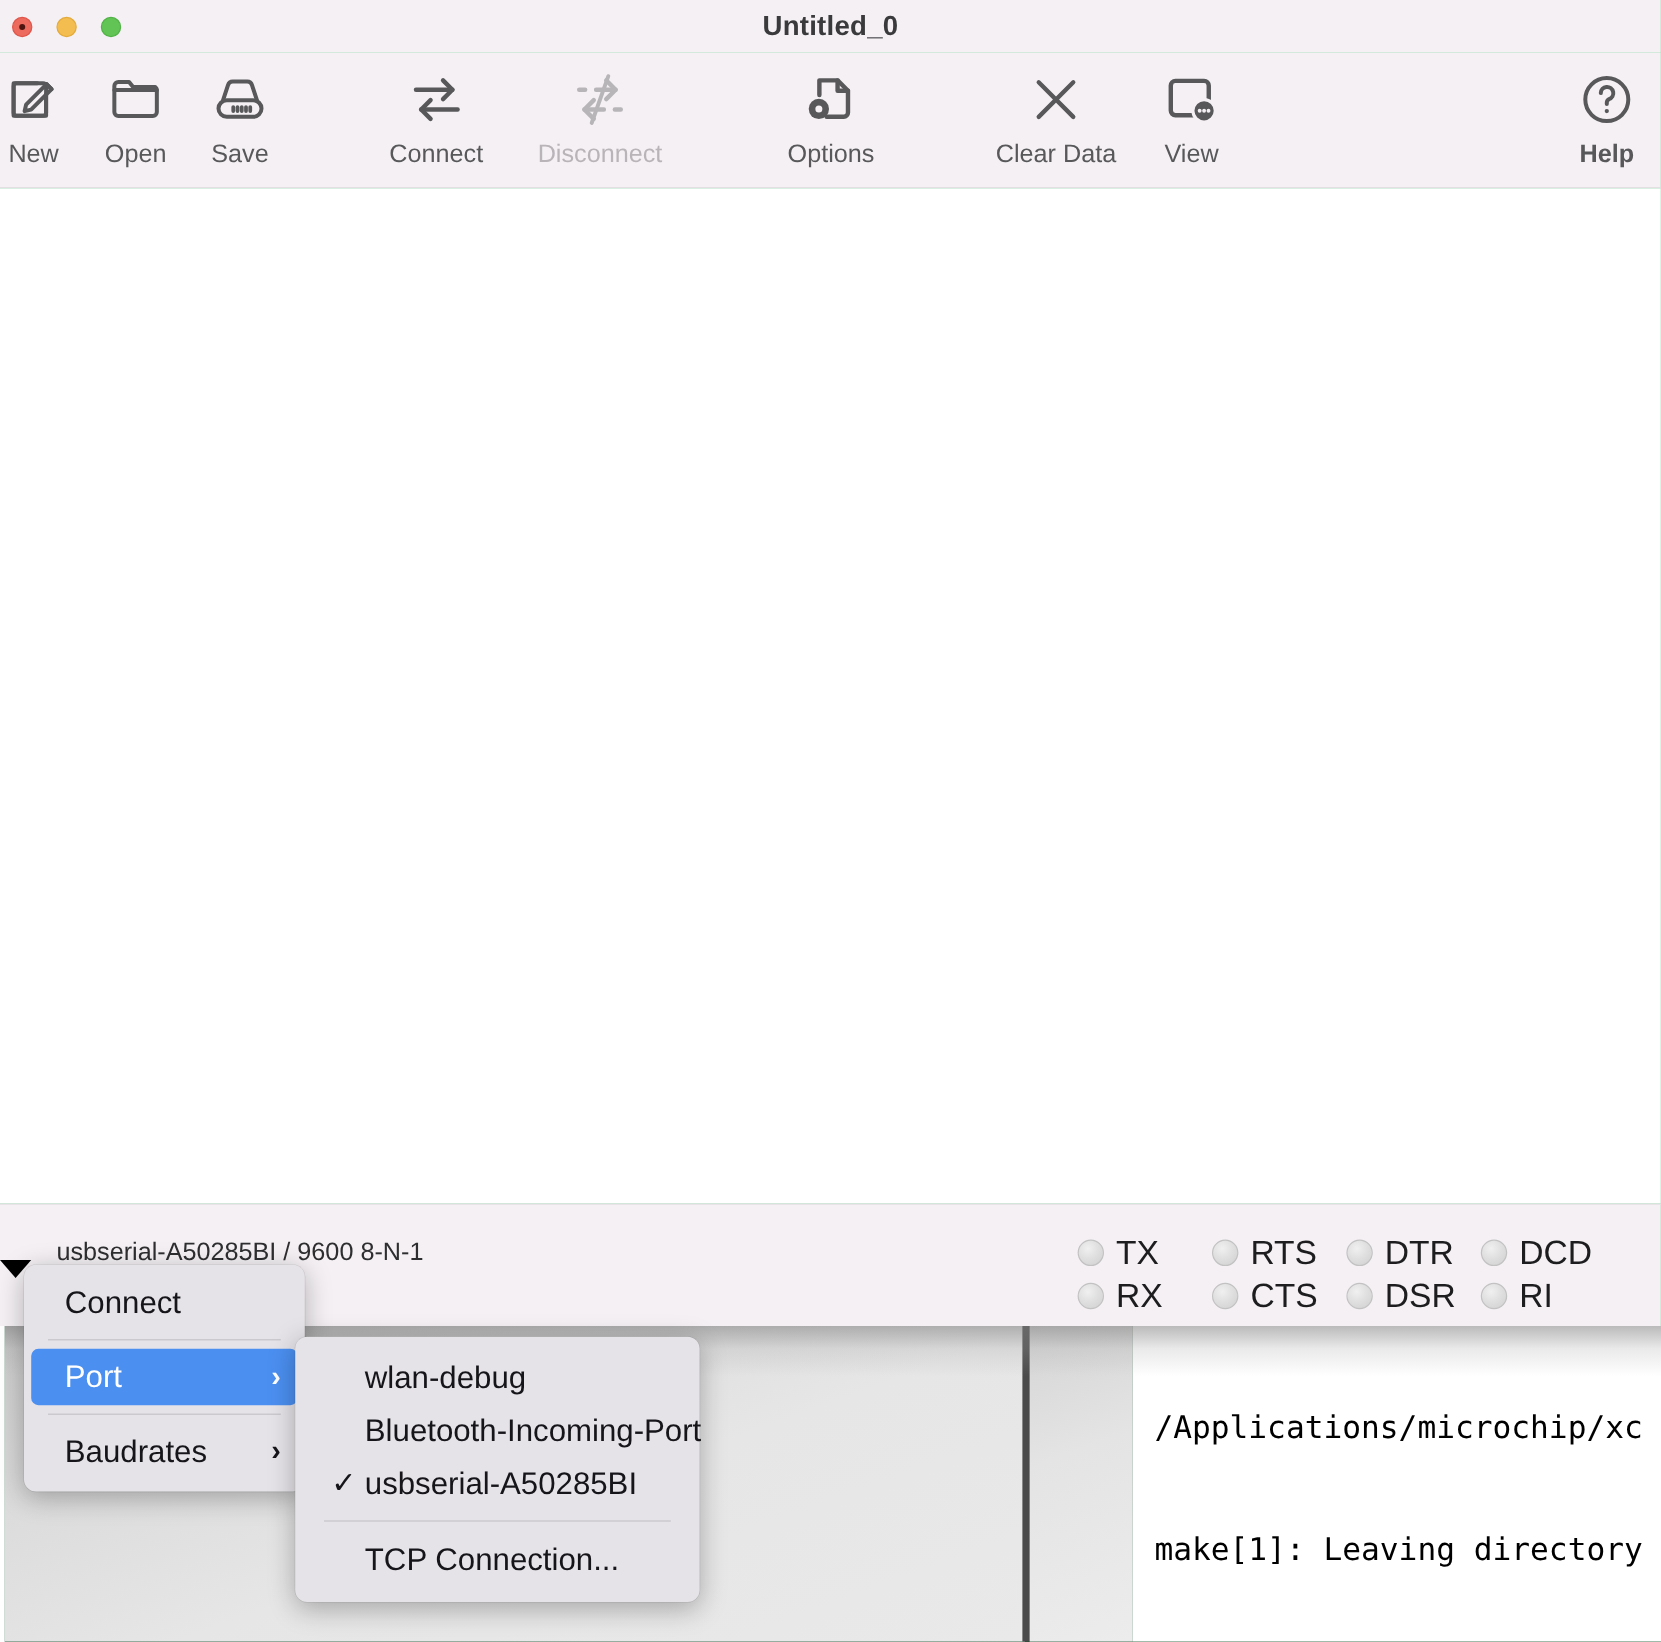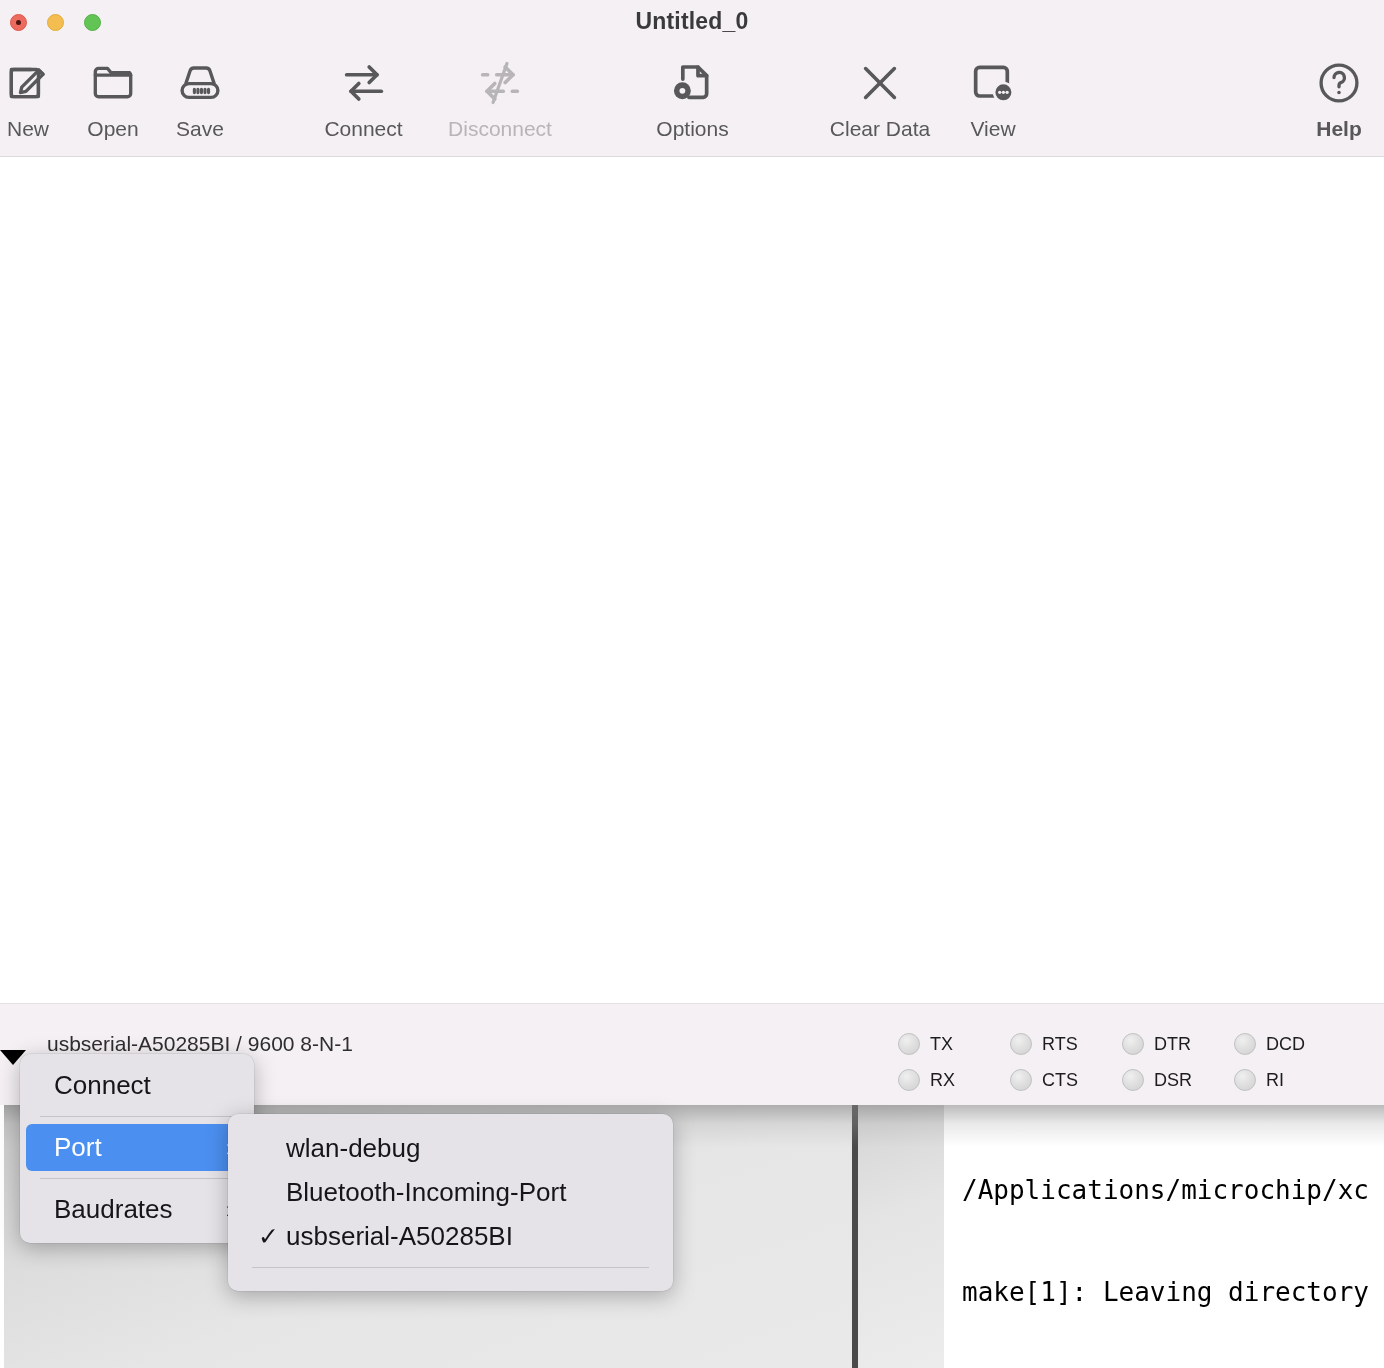--- a/index.html
+++ b/index.html
@@ -182,21 +182,21 @@
     gap: 10px;
   }
   .led {
     width: 22px; height: 22px;
     border-radius: 50%;
     background: radial-gradient(circle at 38% 32%, #f0f0f0 0%, #e0e0e0 45%, #cfcfcf 100%);
     border: 1px solid #c2c2c2;
     flex: 0 0 auto;
   }
   .sig-label {
-    font-size: 18px;
+    font-size: 28px;
     color: #1d1d1f;
     white-space: nowrap;
   }
 
   
   .menu-pointer {
     position: absolute;
     left: 0px; top: 1050px;
     width: 0; height: 0;
     border-left: 13px solid transparent;
@@ -239,22 +239,22 @@
   }
   .ctx-sep {
     height: 1px;
     background: #c5c2c8;
     margin: 7px 20px;
   }
 
   
   .sub-menu {
     position: absolute;
-    left: 228px; top: 1114px;
-    width: 445px;
+    left: 246px; top: 1114px;
+    width: 337px;
     background: #e6e3e8;
     border-radius: 10px;
     box-shadow: 0 5px 22px rgba(0,0,0,0.28), 0 0 0 0.5px rgba(0,0,0,0.10);
     padding: 12px 0 14px 0;
     z-index: 55;
     text-align: right;
   }
   .sub-item {
     position: relative;
     height: 44px;
@@ -489,13 +489,17 @@
   </div>
   <div class="sub-item">
     <span class="sub-check"></span>
     <span>Bluetooth-Incoming-Port</span>
   </div>
   <div class="sub-item">
     <span class="sub-check">✓</span>
     <span>usbserial-A50285BI</span>
   </div>
   <div class="sub-sep"></div>
+  <div class="sub-item">
+    <span class="sub-check"></span>
+    <span>TCP Connection...</span>
+  </div>
 </div>
 
 </body></html>

